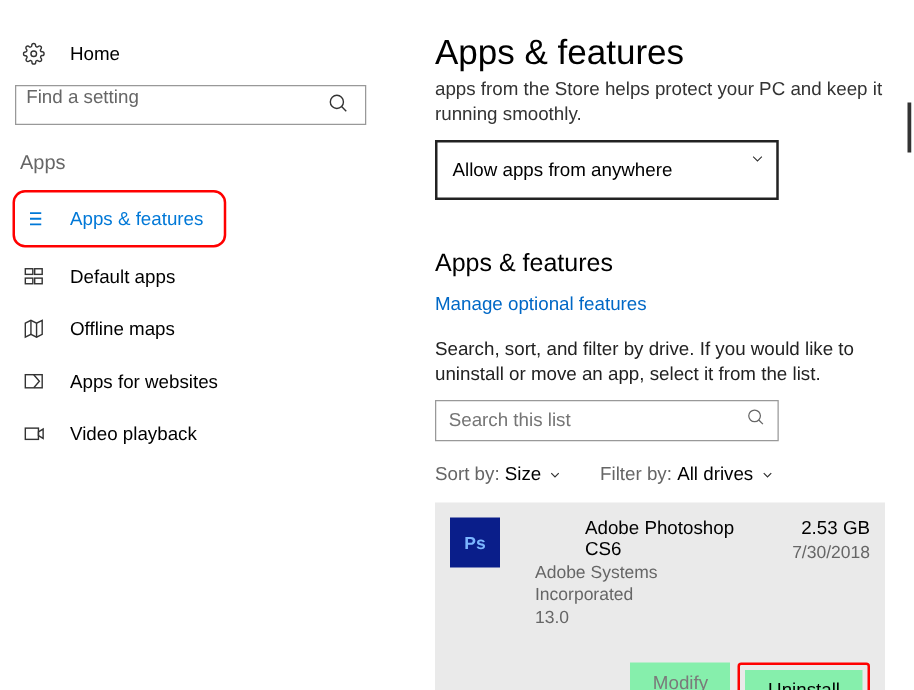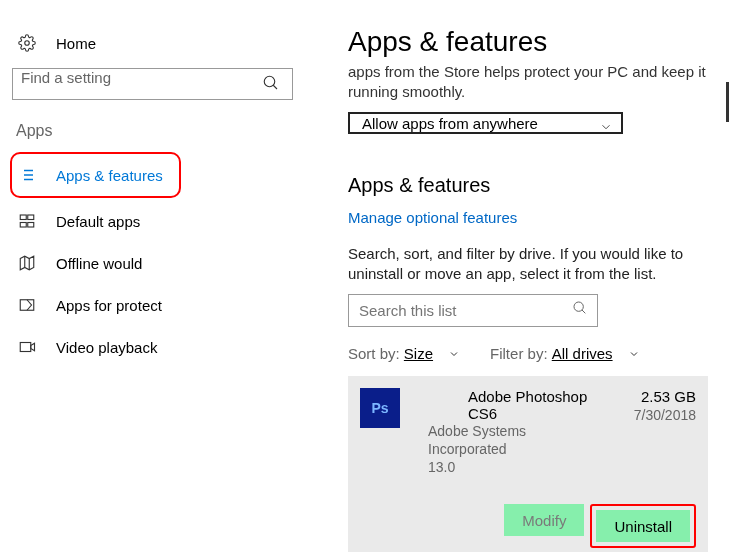--- a/index.html
+++ b/index.html
@@ -13,31 +13,31 @@
     .settings-search .srch { position: absolute; right: 28px; top: 6px; color: #333; pointer-events: none; }
     .section-label { color: #666; font-size: 16px; margin: 22px 0 10px 4px; }
     .nav-item { display: flex; align-items: center; gap: 20px; padding: 12px 8px 12px 6px; cursor: pointer; font-size: 15px; }
     .nav-item.selected { color: #0078D7; }
     .highlight { border: 2.5px solid #ff0000; border-radius: 10px; display: inline-flex; padding: 0 8px 0 0; margin: 2px 0 2px -2px; }
     .nav-icon { width: 18px; height: 18px; display: inline-flex; align-items: center; justify-content: center; color: inherit; }
     .main { flex: 1; padding: 26px 16px 10px 28px; position: relative; }
     .main-title { font-size: 28px; font-weight: 400; margin-bottom: 4px; }
     .main-sub { font-size: 15px; color: #333; line-height: 20px; margin-bottom: 10px; }
     .select-row { position: relative; width: 275px; margin-bottom: 40px; }
-    .select-box { width: 100%; height: 22px; border: 2px solid #222; display: flex; align-items: center; padding: 1px 12px; font-size: 15px; cursor: pointer; }
+    .select-box { width: 100%; height: 48px; border: 2px solid #222; display: flex; align-items: center; padding: 1px 12px; font-size: 15px; cursor: pointer; }
     .chev { position: absolute; right: 10px; top: 8px; pointer-events:none; }
     .mini-title { font-size: 20px; font-weight: 400; margin-bottom: 12px; }
     .link { color: #0068c6; font-size: 15px; cursor: pointer; display: inline-block; margin-bottom: 18px; }
     .desc { font-size: 15px; color: #222; line-height: 20px; margin-bottom: 10px; max-width: 360px; }
-    .list-search { position: relative; width: 250px; margin-bottom: 18px; }
+    .list-search { position: relative; width: 275px; margin-bottom: 18px; }
     .list-search input { width: 100%; height: 33px; border: 1px solid #999; padding: 0 30px 0 10px; font-size: 15px; }
     .list-search .srch { position: absolute; right: 10px; top: 6px; color: #666; }
     .filters { display: flex; gap: 30px; font-size: 15px; margin-bottom: 14px; }
     .filters .lbl { color: #666; }
-    .filters .val { color: #000; cursor: pointer; display: inline-flex; align-items: center; gap: 15px; text-decoration: underline; }
+    .filters .val { color: #000; cursor: pointer; display: inline-flex; align-items: center; gap: 5px; }
     .app-card { background: #eaeaea; padding: 12px 12px 12px 12px; width: 360px; }
     .app-head { display: flex; gap: 28px; }
     .app-icon { width: 40px; height: 40px; background: #0a1e8a; display: flex; align-items: center; justify-content: center; color: #7cb6ff; font-weight: bold; font-size: 14px; }
     .app-meta { flex: 1; }
     .app-name { font-size: 15px; margin-left: 40px; }
     .app-pub { font-size: 14px; color: #666; line-height: 18px; }
     .app-right { text-align: right; font-size: 15px; }
     .app-date { font-size: 14px; color: #666; margin-top: 2px; }
     .btn-row { display: flex; justify-content: flex-end; gap: 6px; margin-top: 28px; }
     .btn { height: 32px; padding: 0 18px; background: #86efac; border: none; font-size: 15px; cursor: pointer; }
@@ -101,31 +101,31 @@
   </div>
 
   <div class="nav-item">
     <span class="nav-icon">
       <svg width="18" height="18" viewBox="0 0 24 24" fill="none" stroke="#333" stroke-width="1.5">
           <polygon points="3 6 9 3 15 6 21 3 21 18 15 21 9 18 3 21 3 6"></polygon>
           <line x1="9" y1="3" x2="9" y2="18"></line>
           <line x1="15" y1="6" x2="15" y2="21"></line>
         </svg>
     </span>
-    <span>Offline would</span>
+    <span>Offline maps</span>
   </div>
 
   <div class="nav-item">
     <span class="nav-icon">
       <svg width="18" height="18" viewBox="0 0 24 24" fill="none" stroke="#333" stroke-width="1.5">
           <rect x="3" y="5" width="18" height="14"></rect>
           <path d="M12 5 L18 12 L12 19"></path>
         </svg>
     </span>
-    <span>Apps for protect</span>
+    <span>Apps for websites</span>
   </div>
 
   <div class="nav-item">
     <span class="nav-icon">
       <svg width="18" height="18" viewBox="0 0 24 24" fill="none" stroke="#333" stroke-width="1.5">
           <rect x="3" y="6" width="14" height="12"></rect>
           <polygon points="17 10 22 7 22 17 17 14"></polygon>
         </svg>
     </span>
     <span>Video playback</span>

